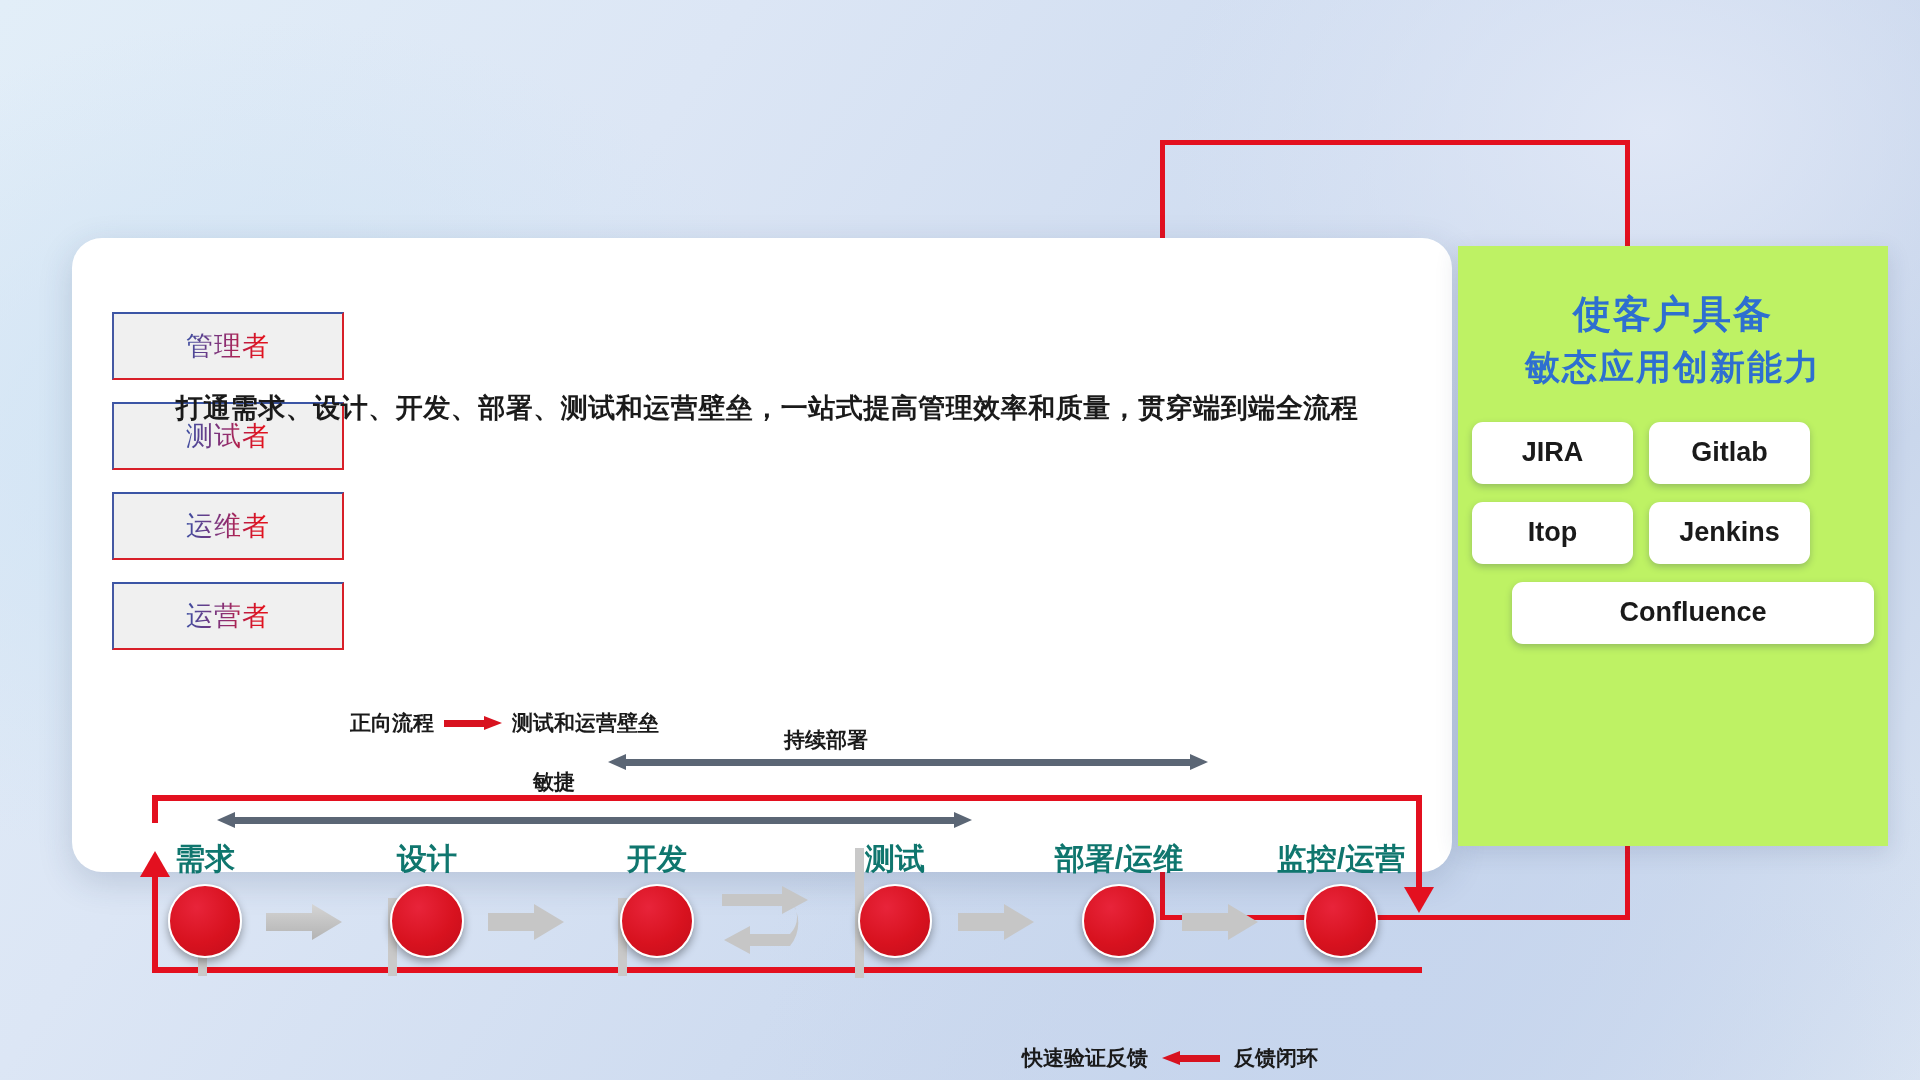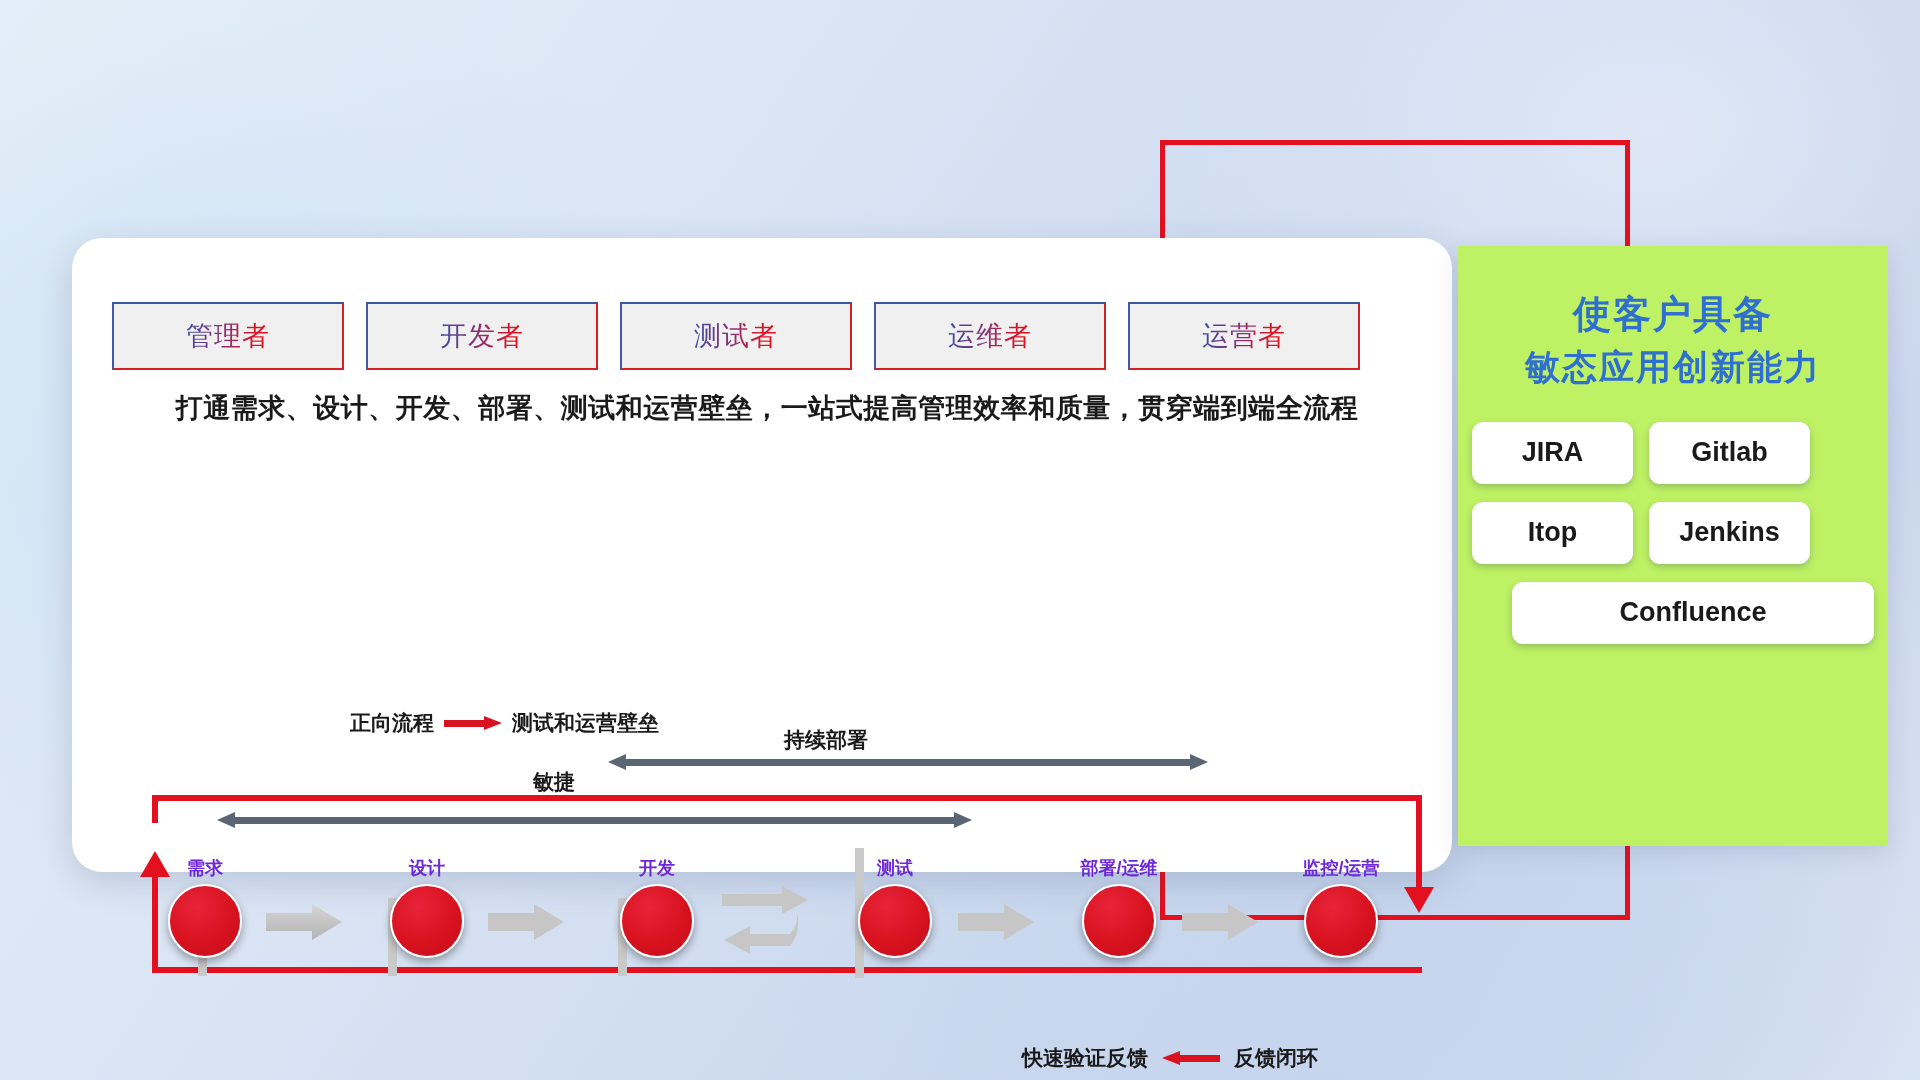--- a/index.html
+++ b/index.html
@@ -25,21 +25,21 @@
   .ro-botl  { left:0;     top:700px; width:5px;   height:80px; }
 
   
   .card{
     position:absolute; left:72px; top:238px; width:1380px; height:634px;
     background:#fff; border-radius:30px;
     box-shadow:0 10px 34px rgba(40,60,100,.18);
   }
 
   
-  .roles{ position:absolute; left:40px; top:64px; display:flex; gap:22px; }
+  .roles{ position:absolute; left:40px; top:74px; display:flex; gap:22px;flex-direction:column; }
   .role{
     width:232px; height:68px; background:#f0f0f0;
     border-top:2px solid #3b55a5; border-left:2px solid #4558a3;
     border-right:2px solid #d81f28; border-bottom:2px solid #d81f28;
     display:flex; align-items:center; justify-content:center;
   }
   .role span{
     font-size:27px; font-weight:400; letter-spacing:1px;
     background:linear-gradient(95deg,#3a4fa3 0%,#8a2f74 45%,#e0121f 85%);
     -webkit-background-clip:text; background-clip:text; color:transparent;
@@ -78,21 +78,21 @@
   
   .pipe{ position:absolute; left:96px; top:612px; width:1290px; height:120px; }
   .node{ position:absolute; width:74px; height:74px; }
   .node .dot{
     width:74px; height:74px; border-radius:50%;
     background:radial-gradient(circle at 38% 30%,#e8243a 0%,#d8121f 55%,#c20d1a 100%);
     border:2px solid #fff; box-shadow:0 4px 9px rgba(0,0,0,.35);
   }
   .node .lab{
     position:absolute; bottom:78px; left:50%; transform:translateX(-50%);
-    font-size:18px; font-weight:bold; color:#6d28d9; white-space:nowrap;
+    font-size:30px; font-weight:bold; color:#0f766e; white-space:nowrap;
   }
   .garrow{ position:absolute; width:76px; height:40px; }
   .garrow svg{ display:block; }
 
   
   .fb{ position:absolute; left:950px; top:806px; display:flex; align-items:center; gap:14px; }
   .fb b{ font-size:21px; font-weight:bold; color:#1a1a1a; }
 
   
   .panel{
@@ -128,23 +128,20 @@
     <i class="ro-botl"></i>
   </div>
 
   <div class="card">
 
     <div class="roles">
       <div class="role">
           <span>管理者</span>
         </div>
       <div class="role">
-          <span>开发者</span>
-        </div>
-      <div class="role">
           <span>测试者</span>
         </div>
       <div class="role">
           <span>运维者</span>
         </div>
       <div class="role">
           <span>运营者</span>
         </div>
     </div>
 

